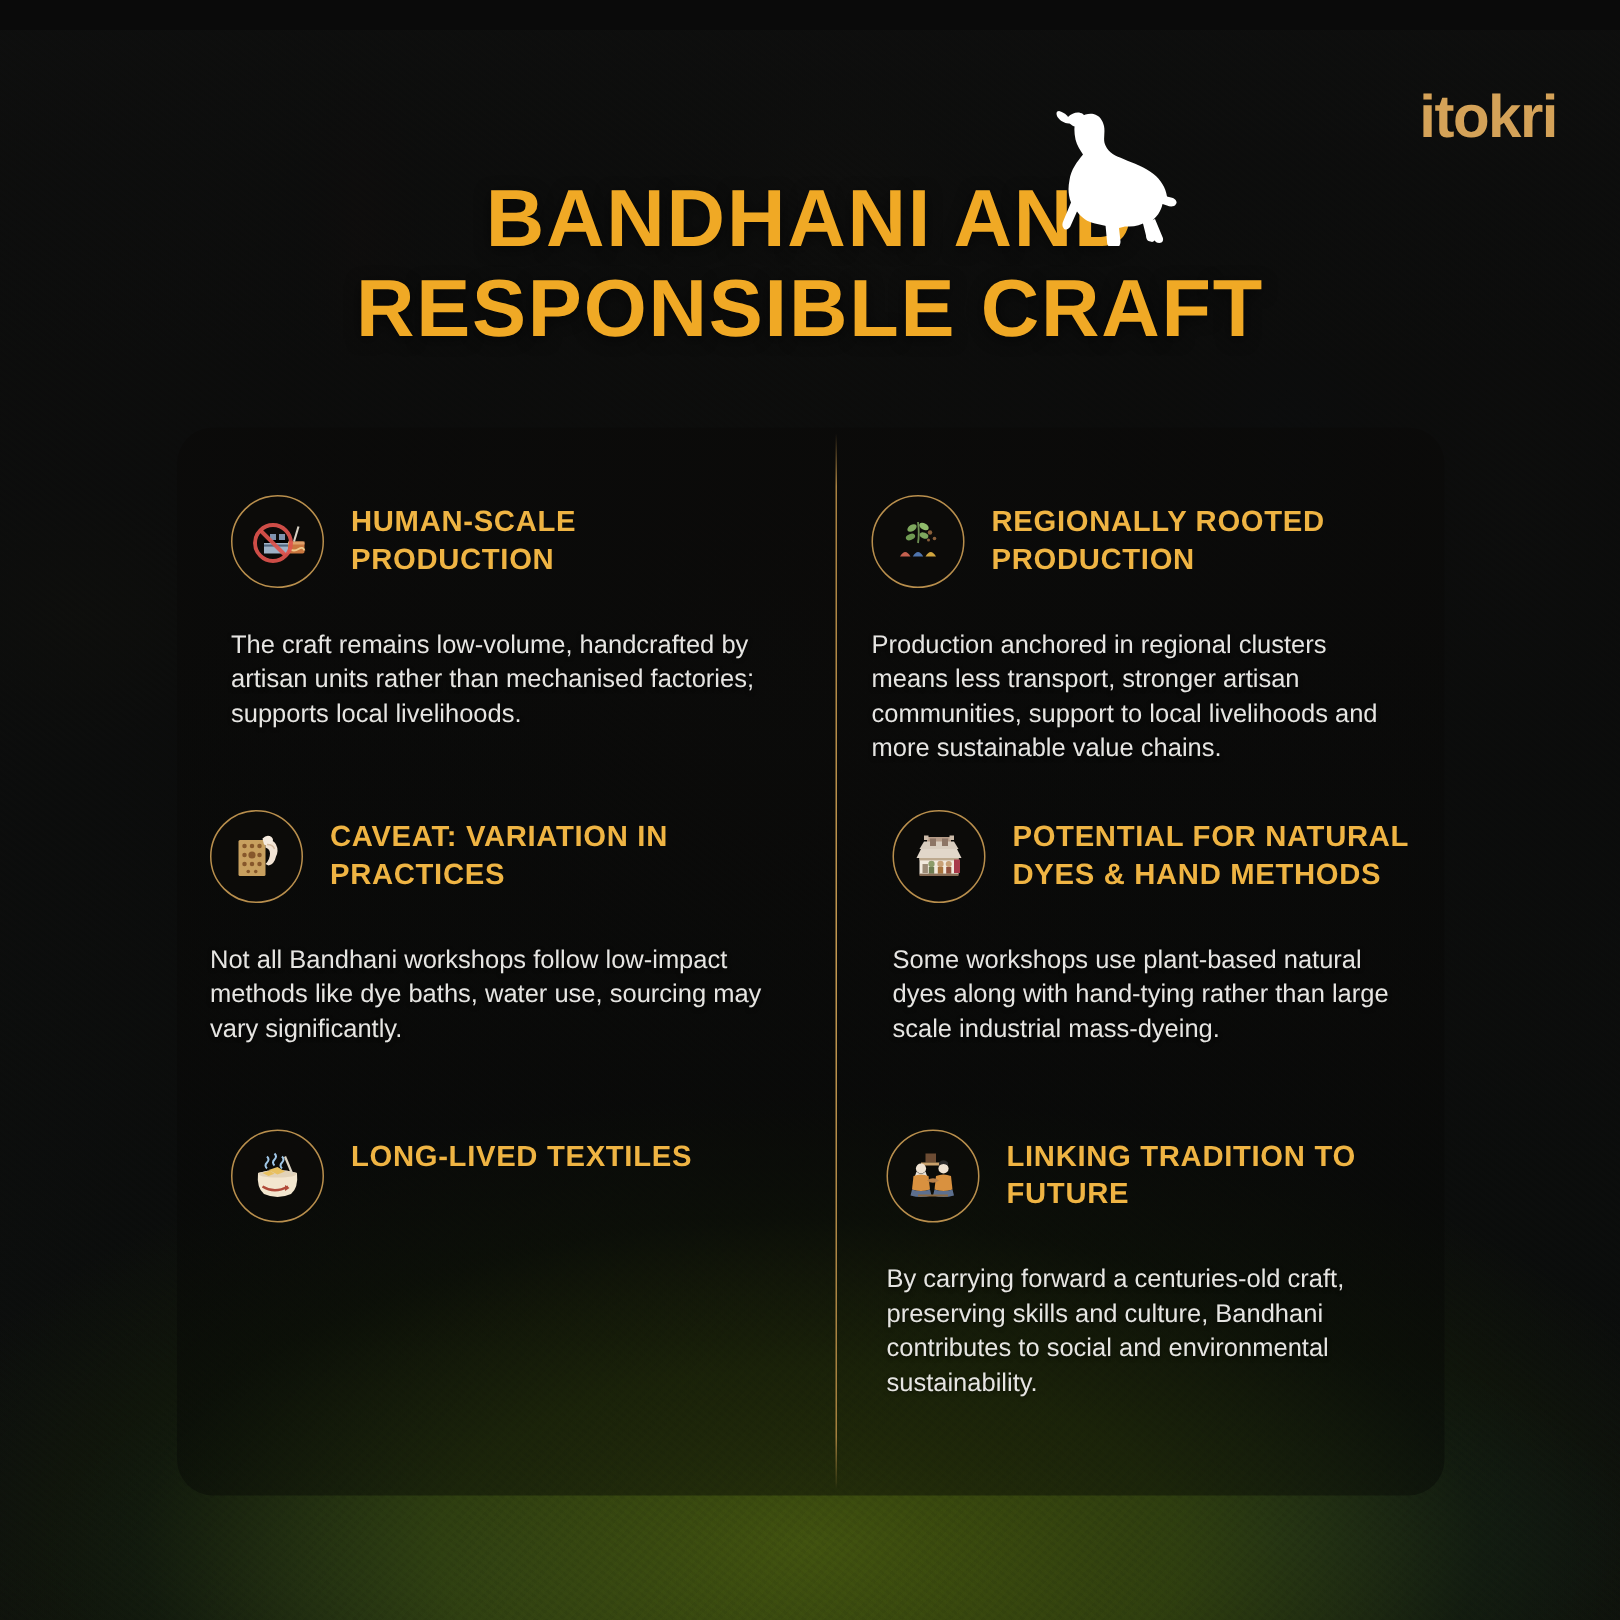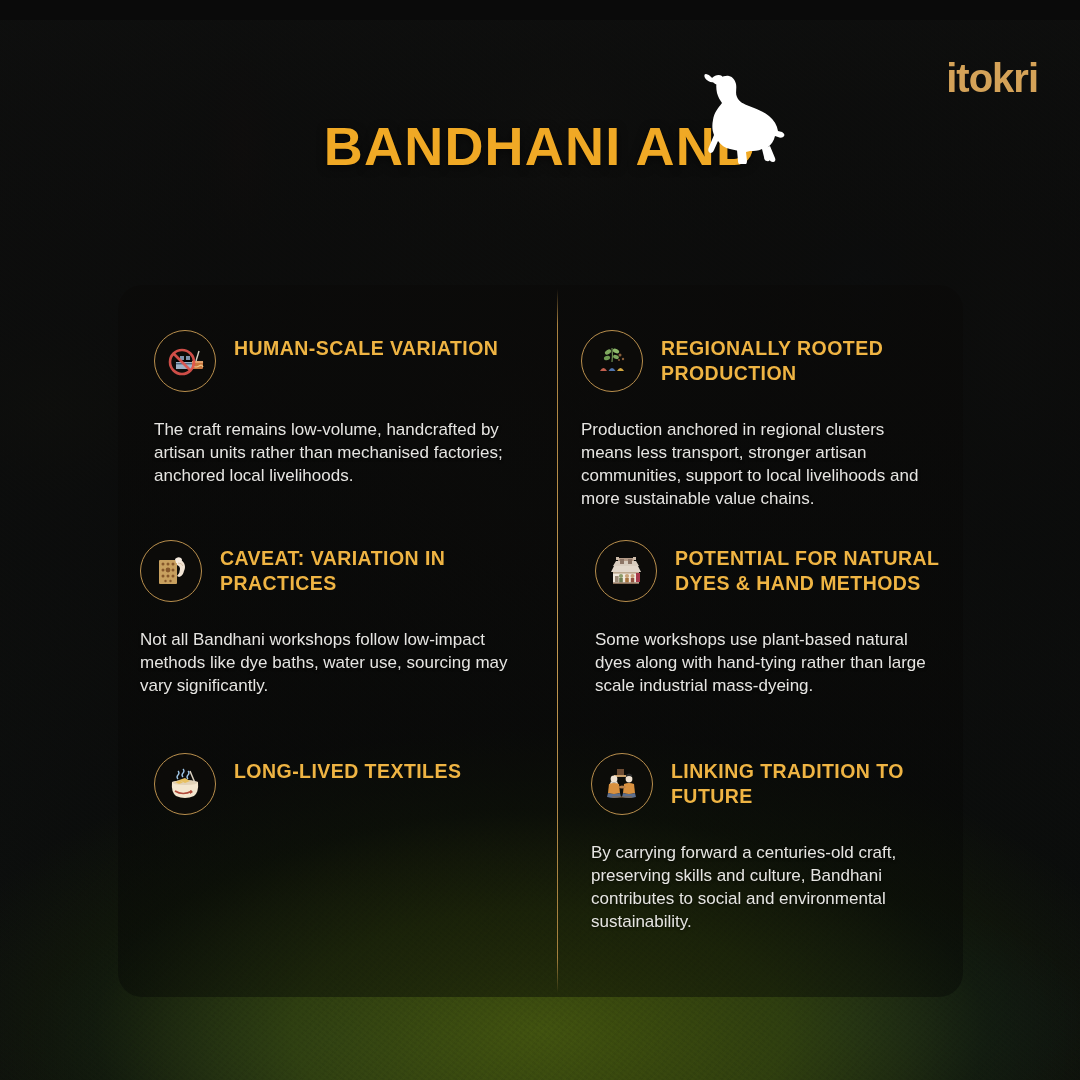--- a/index.html
+++ b/index.html
@@ -187,20 +187,21 @@
       <path d="M30 12c2-6 8-9 13-8 4 1 6 4 7 8 1 5-1 9 1 13 2 5 7 7 12 9 7 3 14 5 20 10 5 4 8 9 9 15l4 1c2 1 3 3 2 4-1 2-4 2-6 1l-3-1c-1 5-4 9-8 12l3 9c1 3-1 5-3 4-2 0-3-2-3-4l-2-8c-4 2-8 2-12 2l-4 1 1 9c0 3-2 5-4 4-2 0-3-2-3-5l-1-9-9-2c-5-1-9-4-12-8l-4 9c-1 3-4 4-5 2-1-1-1-3 0-5l5-12c-2-5-2-10-1-15 1-7 5-12 9-17-2-3-4-6-5-10-1-5-1-9 0-13z"></path>
       <path d="M26 6c3-3 7-4 10-2 2 2 2 5 0 7-2 2-6 2-8 0-2-1-3-3-2-5z"></path>
       <path d="M20 2c4 1 7 4 8 8-3 1-7-1-9-4-1-2-1-4 1-4z"></path>
       <path d="M84 74l5 12c1 2 0 4-2 4s-3-1-4-3l-4-11z"></path>
       <path d="M56 78l2 11c0 2-1 4-3 4s-3-2-3-4l-1-11z"></path>
     </g>
   </svg>
 
   <div class="title-wrap">
     <div class="title-line">BANDHANI AND</div>
+    <div class="title-line">RESPONSIBLE CRAFT</div>
   </div>
 
   <div class="panel">
     <div class="panel-divider"></div>
 
     <div class="grid">
 
       <div class="cell left r1">
         <div class="head-row">
           <div class="icon-badge">
@@ -211,23 +212,23 @@
               <rect x="14" y="22" width="16" height="2" fill="#5e7somebody"></rect>
               <rect x="14" y="25" width="16" height="1.4" fill="#50667f"></rect>
               <rect x="30" y="23" width="11" height="8" rx="1.2" fill="#c9763e"></rect>
               <rect x="30" y="23" width="11" height="2" fill="#e0a06a"></rect>
               <path d="M34 23 L37 13" stroke="#d8d2c4" stroke-width="1.4" fill="none"></path>
               <path d="M31 28 q3 2 6 0 q3 -2 4 1" stroke="#f0c98a" stroke-width="1.2" fill="none"></path>
               <circle cx="20" cy="24" r="12" fill="none" stroke="#e0544d" stroke-width="2.6" opacity=".92"></circle>
               <line x1="12" y1="16" x2="28" y2="32" stroke="#e0544d" stroke-width="2.6" opacity=".92"></line>
             </svg>
           </div>
-          <div class="card-title">HUMAN-SCALE VARIATION</div>
-        </div>
-        <div class="card-body">The craft remains low-volume, handcrafted by artisan units rather than mechanised factories; anchored local livelihoods.</div>
+          <div class="card-title">HUMAN-SCALE PRODUCTION</div>
+        </div>
+        <div class="card-body">The craft remains low-volume, handcrafted by artisan units rather than mechanised factories; supports local livelihoods.</div>
       </div>
 
       <div class="cell right r1">
         <div class="head-row">
           <div class="icon-badge">
             <svg width="46" height="46" viewBox="0 0 46 46" aria-hidden="true">
               <path d="M23 10 q1 8 0 14" stroke="#6d8f52" stroke-width="1.2" fill="none"></path>
               <ellipse cx="19" cy="14" rx="3.4" ry="2.1" fill="#7fa85e" transform="rotate(-32 19 14)"></ellipse>
               <ellipse cx="27" cy="13" rx="3.4" ry="2.1" fill="#8fbb6b" transform="rotate(28 27 13)"></ellipse>
               <ellipse cx="18" cy="20" rx="3.2" ry="2" fill="#6f9a52" transform="rotate(-20 18 20)"></ellipse>

